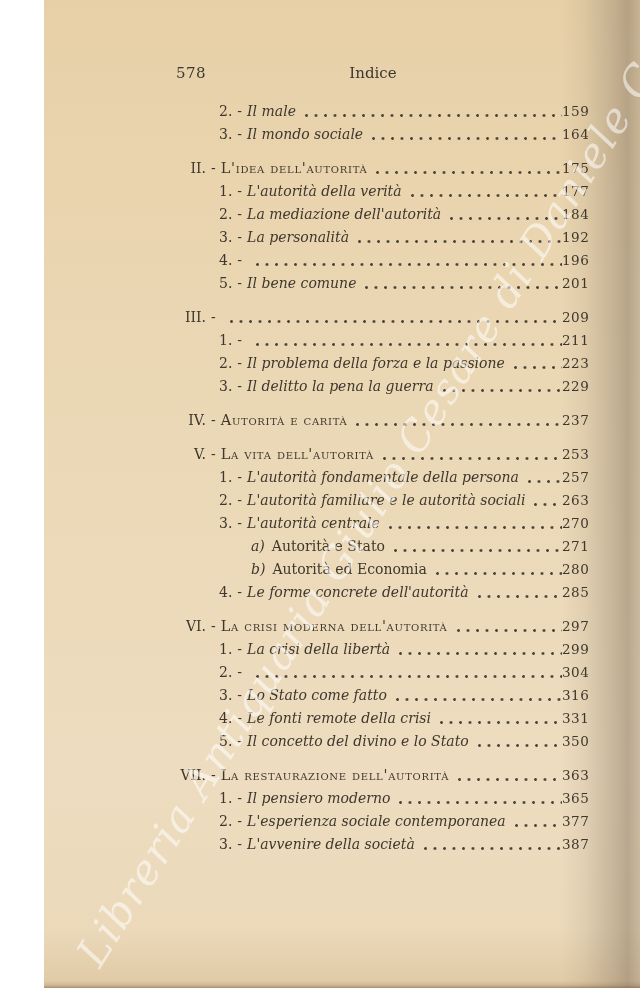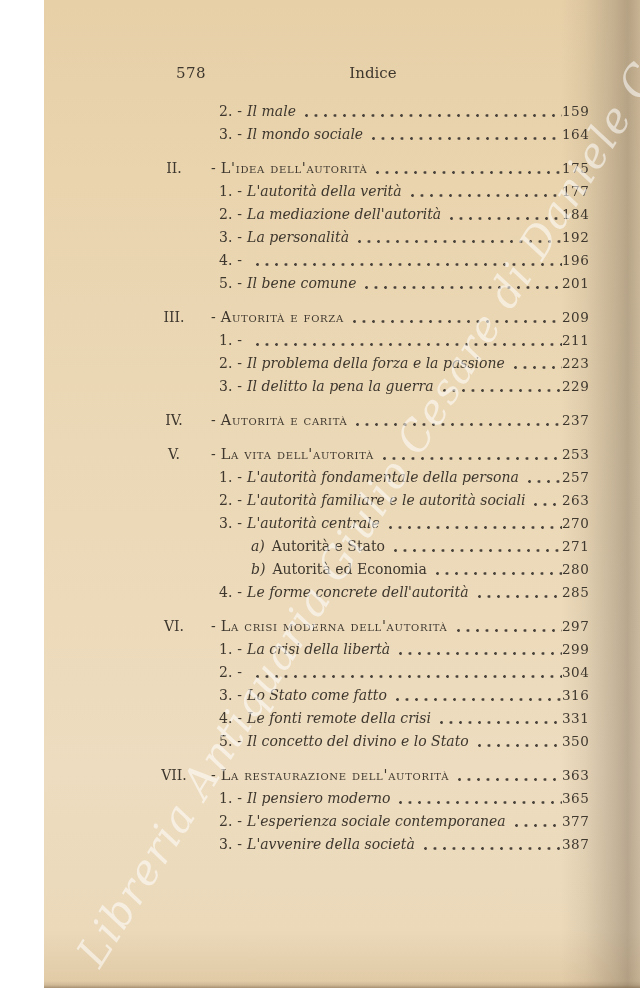--- a/index.html
+++ b/index.html
@@ -30,21 +30,21 @@
   .header { position:relative; height:36px; font-size:15px; }
   .page-number { position:absolute; left:34px; top:0; letter-spacing:0.5px; }
   .header-title { position:absolute; left:0; right:0; top:0; text-align:center; }
 
   .row {
     display:flex; align-items:baseline;
     height:23px; line-height:23px; font-size:14px;
     white-space:nowrap;
   }
   .row.section { margin-top:11px; }
-  .row.section .num { display:inline-block; width:64px; text-align:center; }
+  .row.section .num { display:inline-block; width:64px; text-align:right; }
   .row.section .title {
     font-variant:small-caps; letter-spacing:0.7px; font-size:14.5px;
   }
   .row.item { padding-left:77px; }
   .row.item .title { font-style:italic;text-align:center; }
   .row.letter { padding-left:109px; }
   .row.letter .num { font-style:italic; margin-right:7px; }
   .sep { margin:0 5px; }
   .leader {
     flex:1; align-self:flex-end;
@@ -124,21 +124,20 @@
         <div class="row item">
           <span class="num">5.</span>
           <span class="sep">-</span>
           <span class="title">Il bene comune</span>
           <span class="leader"></span>
           <span class="pagecol">201</span>
         </div>
         <div class="row section">
           <span class="num">III.</span>
           <span class="sep">-</span>
-          <span class="title">Autorità e forza</span>
           <span class="leader"></span>
           <span class="pagecol">209</span>
         </div>
         <div class="row item">
           <span class="num">1.</span>
           <span class="sep">-</span>
           <span class="leader"></span>
           <span class="pagecol">211</span>
         </div>
         <div class="row item">

